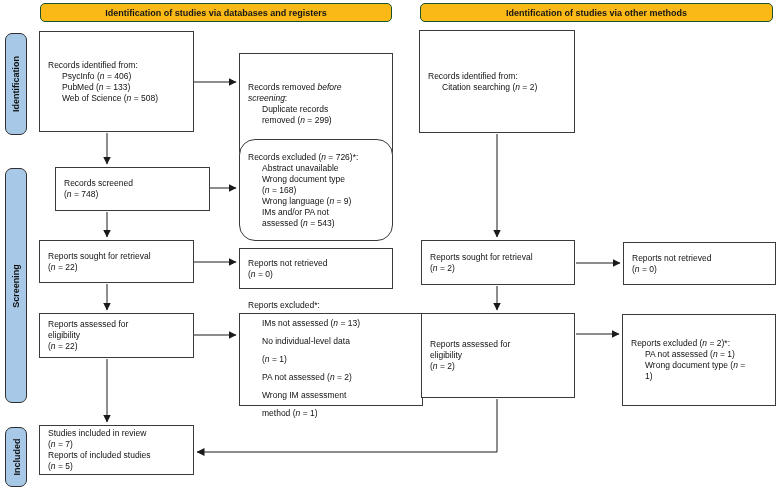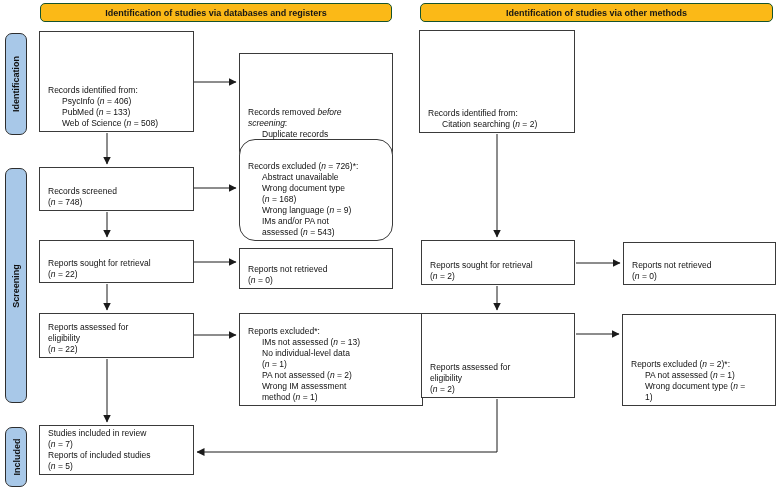--- a/index.html
+++ b/index.html
@@ -44,35 +44,35 @@
   .stage-label{
     transform:rotate(-90deg);
     white-space:nowrap;
     font-size:9px;font-weight:bold;color:#101010;
   }
   .box{
     position:absolute;
     background:#ffffff;
     border:1.2px solid var(--border);
     box-sizing:border-box;
-    display:flex;flex-direction:column;justify-content:flex-end;
+    display:flex;flex-direction:column;justify-content:center;
     padding:2px 3px 2px 8px;
     font-size:8.5px;line-height:11px;
   }
   .box .line{white-space:pre;}
   .box .line.ind{padding-left:14px;}
   .it{font-style:italic;}
   .bA{left:39px;top:31px;width:155px;height:101px;}
   .bB{left:239px;top:31px;width:154px;height:101px;margin-top:22px;}
-  .bC{left:39px;top:167px;width:155px;height:44px;}
+  .bC{left:55px;top:167px;width:155px;height:44px;}
   .bD{left:239px;top:139px;width:154px;height:102px;border-radius:16px;}
   .bE{left:39px;top:240px;width:155px;height:43px;}
   .bF{left:239px;top:248px;width:154px;height:41px;}
   .bG{left:39px;top:313px;width:155px;height:45px;}
-  .bH{left:239px;top:313px;width:184px;height:93px;}
+  .bH{left:239px;top:313px;width:184px;height:93px;gap:7px;}
   .bI{left:39px;top:425px;width:155px;height:50px;}
   .bJ{left:419px;top:30px;width:156px;height:103px;}
   .bK{left:421px;top:240px;width:154px;height:45px;}
   .bL{left:623px;top:242px;width:153px;height:43px;}
   .bM{left:421px;top:313px;width:154px;height:85px;}
   .bN{left:622px;top:314px;width:154px;height:92px;}
   .arrows{
     position:absolute;left:0;top:0;width:777px;height:490px;
     pointer-events:none;
   }

